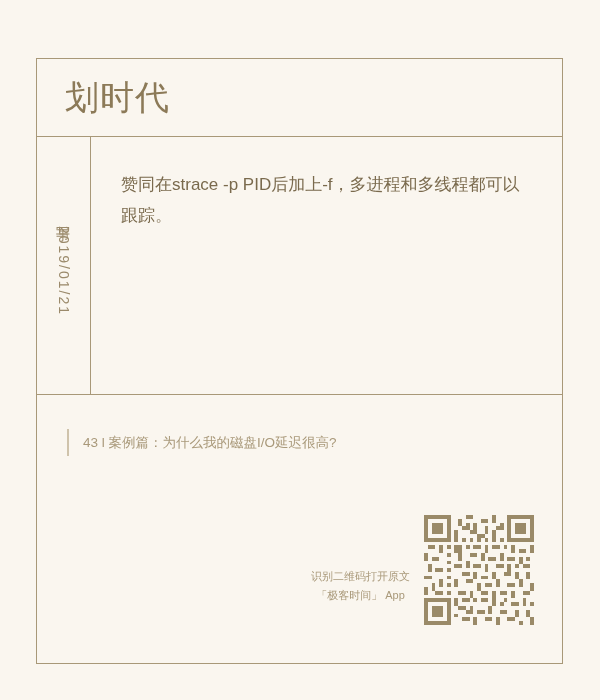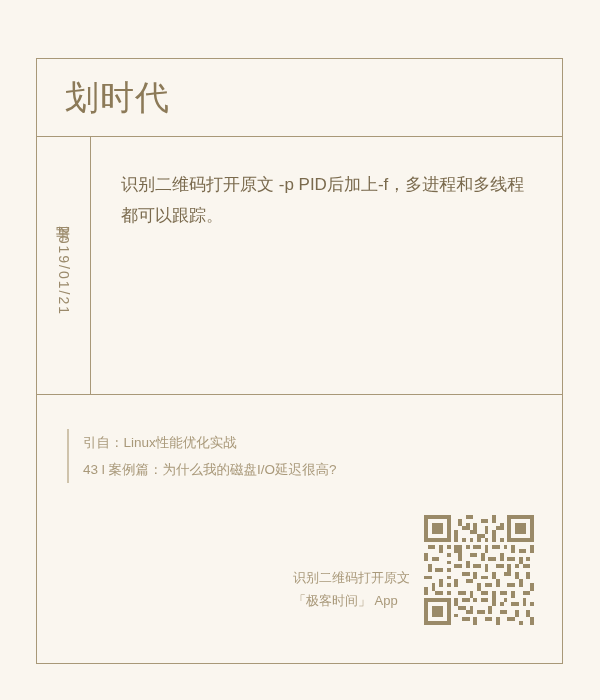--- a/index.html
+++ b/index.html
@@ -94,47 +94,46 @@
     right: 28px;
     top: 0;
     width: 110px;
     height: 110px;
   }
   .qr svg { display: block; }
   .promo {
     position: absolute;
     right: 152px;
     top: 52px;
-    text-align: left;
-    font-size: 13px;
+    text-align: center;
+    font-size: 11px;
     color: #a9997a;
     line-height: 1.75;
   }
 </style>
 </head>
 <body>
 
 <div class="card">
 
   <div class="title-row">
     <div class="title-text">划时代</div>
   </div>
 
   <div class="body-row">
     <div class="date-col">
       <div class="date-text">写于 2019/01/21</div>
     </div>
     <div class="content-col">
-      <div class="content-text">识别二维码打开原文 -p PID后加上-f，多进程和多线程都可以跟踪。</div>
+      <div class="content-text">赞同在strace -p PID后加上-f，多进程和多线程都可以跟踪。</div>
     </div>
   </div>
 
   <div class="source-row">
     <div class="source-inner">
-      <div class="source-line">引自：Linux性能优化实战</div>
       <div class="source-line">43 l 案例篇：为什么我的磁盘I/O延迟很高?</div>
     </div>
   </div>
 
   <div class="footer">
     <div class="promo">
       <div>识别二维码打开原文</div>
       <div>「极客时间」 App</div>
     </div>
     <div class="qr">

